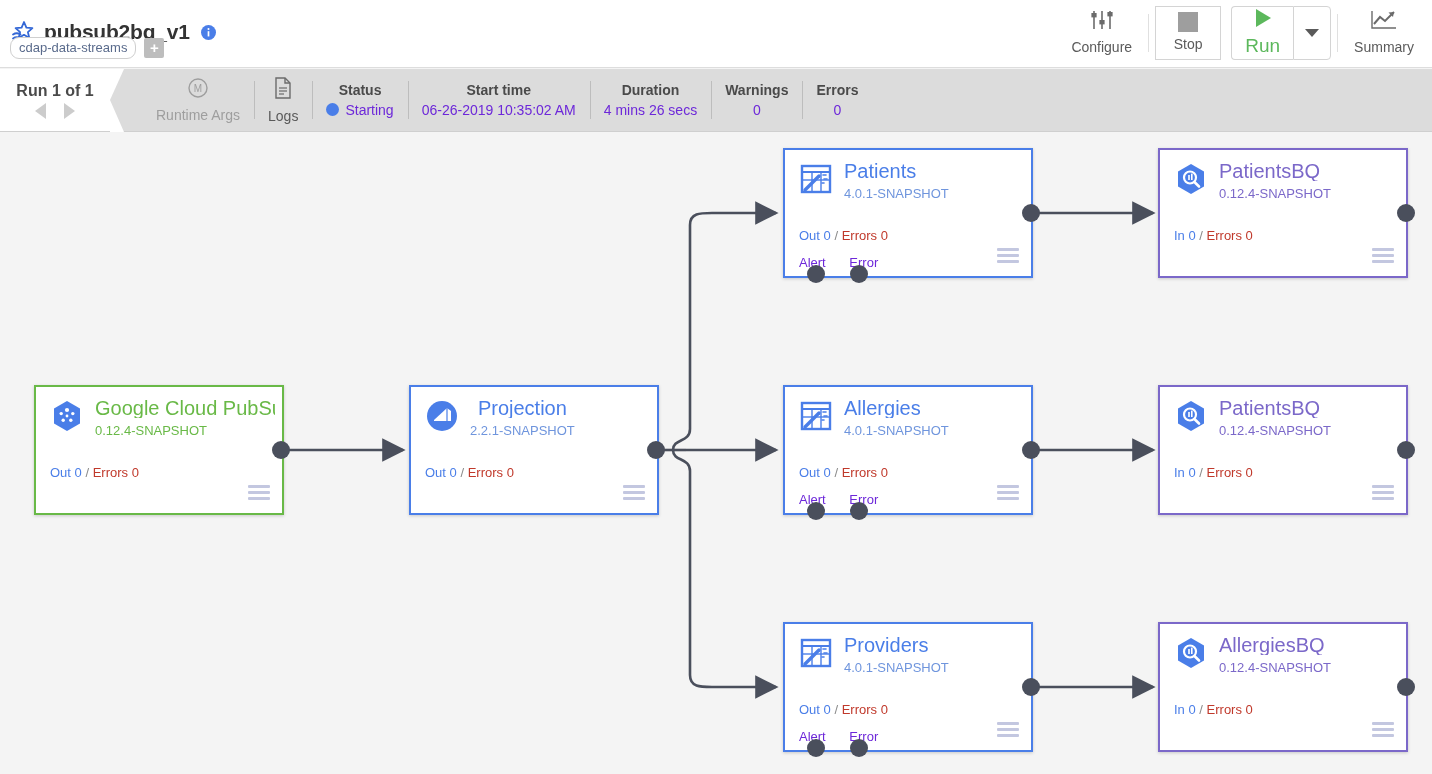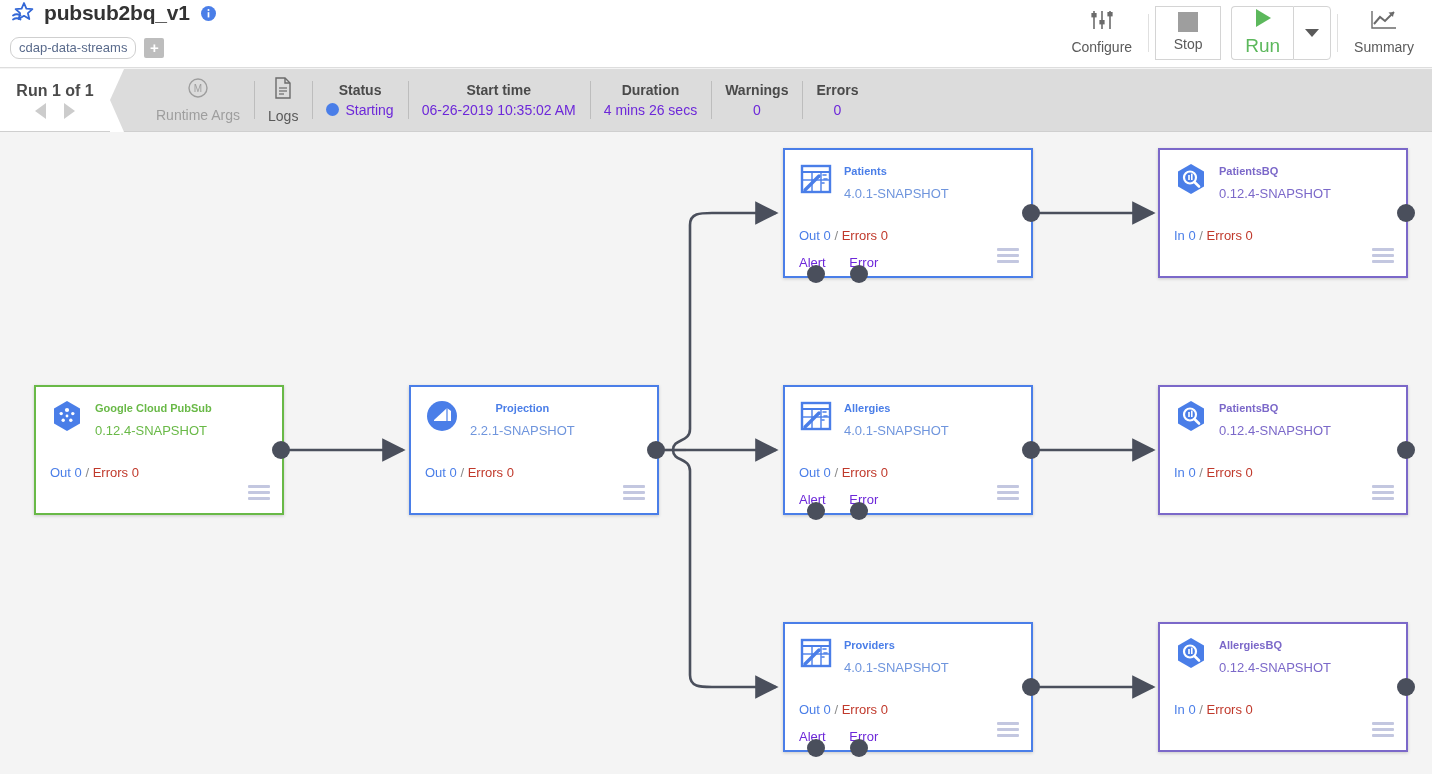--- a/index.html
+++ b/index.html
@@ -9,21 +9,21 @@
     background: #f4f4f4;
     overflow: hidden;
   }
 
   
   .topbar {
     position: absolute; left: 0; top: 0; width: 1432px; height: 68px;
     background: #ffffff;
     border-bottom: 1px solid #dddddd;
   }
-  .title-row { position: absolute; left: 10px; top: 0; display: flex; align-items: center; gap: 8px; }
+  .title-row { position: absolute; left: 10px; top: 19px; display: flex; align-items: center; gap: 8px; }
   .star-icon { width: 26px; height: 26px; }
   .pipeline-title {
     font-size: 21px; font-weight: bold; color: #333333; letter-spacing: -0.2px;
   }
   .info-icon { width: 15px; height: 15px; margin-left: 3px; }
   .tag-row { position: absolute; left: 10px; top: 37px; display: flex; align-items: center; gap: 8px; }
   .tag-chip {
     border: 1px solid #cfcfcf; border-radius: 9px; background: #fff;
     color: #5a6b8c; font-size: 13px; padding: 2px 8px 3px 8px;
   }
@@ -98,21 +98,21 @@
   .node {
     position: absolute; background: #ffffff; border: 2px solid #4a7ee8;
     box-shadow: 0 1px 3px rgba(0,0,0,0.18);
     width: 250px; height: 130px;
   }
   .node.source { border-color: #69b947; }
   .node.sink { border-color: #7b68c9; }
   .node-head { display: flex; align-items: flex-start; padding: 12px 0 0 14px; }
   .node-icon { width: 34px; height: 34px; flex: 0 0 34px; margin-right: 11px; }
   .node-name {
-    font-size: 11px; font-weight: bold; color: #4a7ee8;
+    font-size: 20px; font-weight: normal; color: #4a7ee8;
     white-space: nowrap; overflow: hidden; line-height: 19px;
   }
   .node.source .node-name { color: #69b947; }
   .node.sink .node-name { color: #7b68c9; }
   .node-ver { font-size: 13px; color: #6f95dd; margin-top: 5px; }
   .node.source .node-ver { color: #69b947; }
   .node.sink .node-ver { color: #7b68c9; }
   .node-metrics { position: absolute; left: 14px; font-size: 13px; }
   .m-in { color: #4a7ee8; }
   .m-sep { color: #8a8a8a; }

